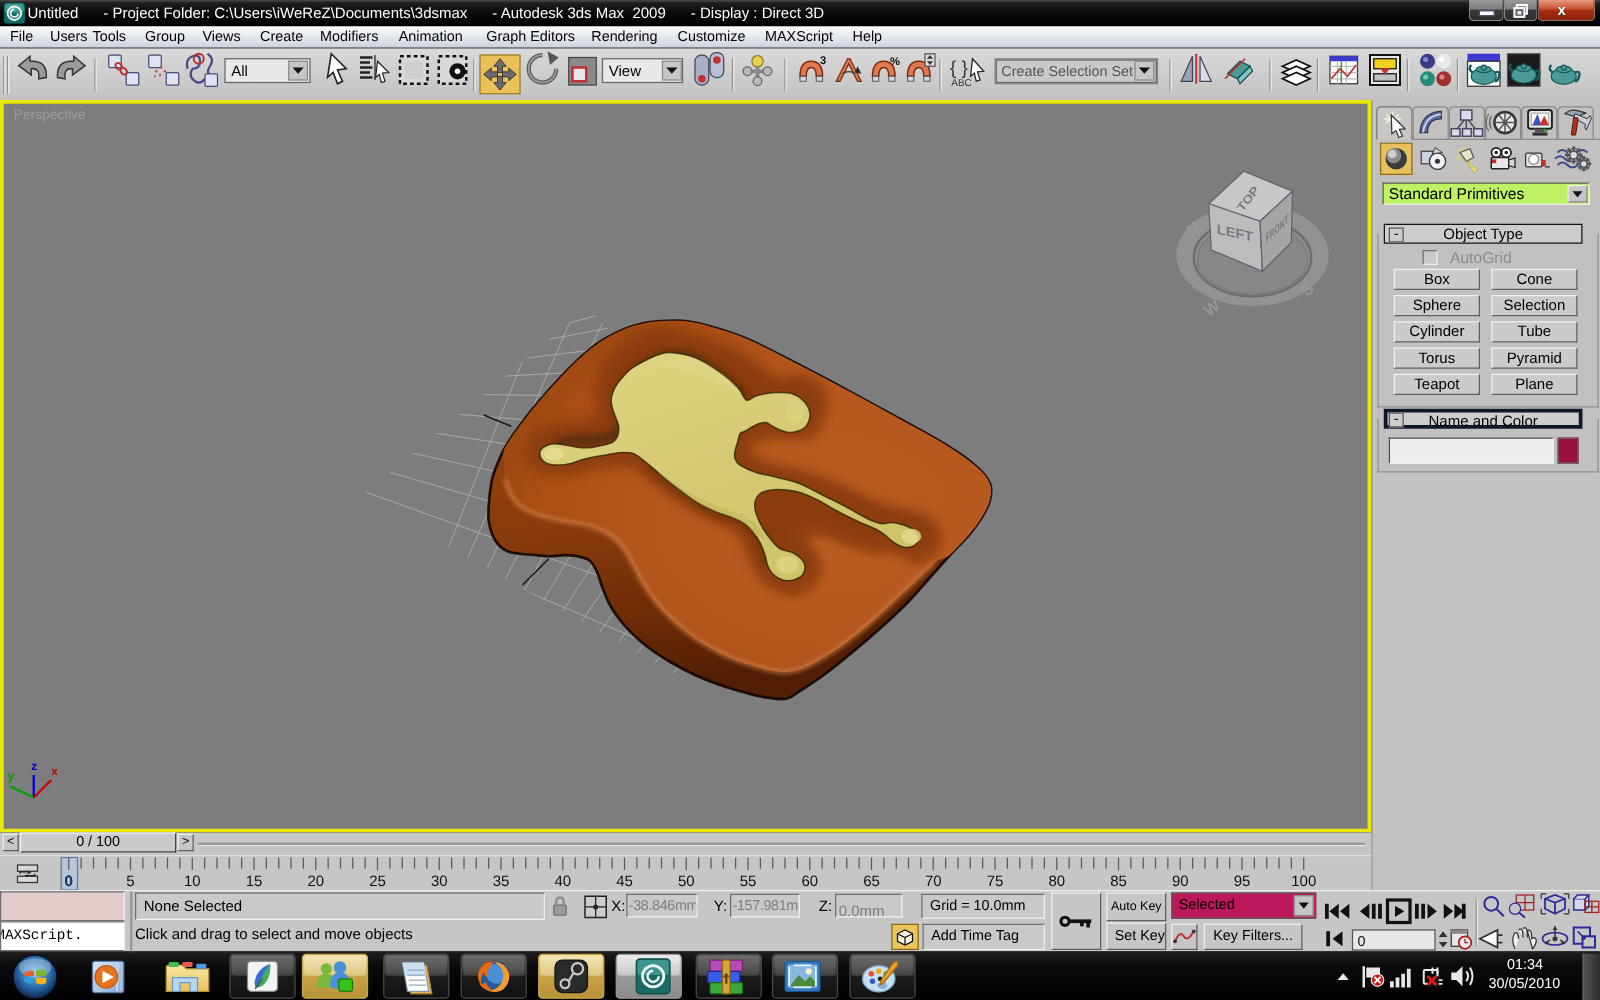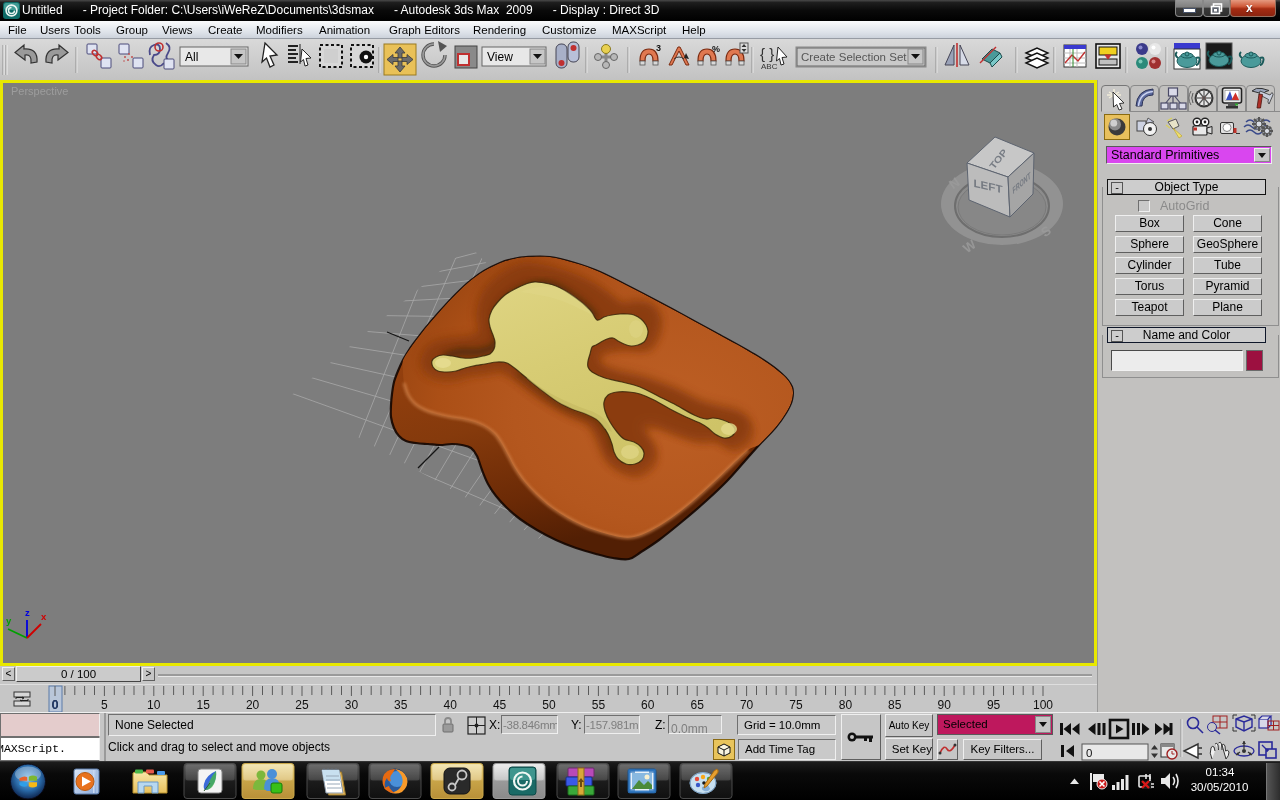--- a/index.html
+++ b/index.html
@@ -546,46 +546,46 @@
         <line x1="14" y1="3" x2="4" y2="13"></line>
       <line x1="17" y1="9" x2="17" y2="21"></line>
         <line x1="11" y1="15" x2="23" y2="15"></line>
       <line x1="13" y1="11" x2="21" y2="19"></line>
         <line x1="21" y1="11" x2="13" y2="19"></line>
     </g>
     <circle cx="9" cy="8" r="3" fill="#d8dce4" stroke="#555"></circle>
     <circle cx="17" cy="15" r="2.6" fill="#d8dce4" stroke="#555"></circle>
   </svg>
 
-  <div class="abs" style="left:8px;top:66px;width:166px;height:18px;background:#d946ef;border:1px solid #5a5a5a;border-bottom-color:#efefef;border-right-color:#efefef;box-sizing:border-box">
+  <div class="abs" style="left:8px;top:66px;width:166px;height:18px;background:#bef264;border:1px solid #5a5a5a;border-bottom-color:#efefef;border-right-color:#efefef;box-sizing:border-box">
     <div class="abs" style="left:4px;top:1px;font-size:12.5px">Standard Primitives</div>
     <div class="abs" style="right:1px;top:1px;width:16px;height:14px;background:#c6c6c6;border:1px solid #888;border-top-color:#f0f0f0;border-left-color:#f0f0f0;box-sizing:border-box">
       <div style="width:0;height:0;border:4px solid transparent;border-top:5px solid #111;margin:4px auto 0"></div>
     </div>
   </div>
 
   <div class="abs" style="left:4px;top:107px;width:175px;height:138px;border:1px solid #8f8f8f;border-top:none">
     <div class="abs" style="left:4px;top:-8px;width:159px;height:16px;background:#cdcdcd;border:1px solid #111;box-sizing:border-box;text-align:center;font-size:12px;line-height:14px">Object Type</div>
     <div class="abs" style="left:8px;top:-5px;width:10px;height:10px;background:#cdcdcd;border:0.5px solid #555;font-size:11px;line-height:8px;text-align:center">-</div>
   </div>
   <div class="abs sunk" style="left:40px;top:120px;width:12px;height:12px;box-sizing:border-box"></div>
   <div class="abs" style="left:62px;top:119px;font-size:12.5px;color:#8a8a8a">AutoGrid</div>
   <div class="obtn" style="left:17px;top:135px">Box</div>
   <div class="obtn" style="left:95px;top:135px">Cone</div>
   <div class="obtn" style="left:17px;top:156px">Sphere</div>
-  <div class="obtn" style="left:95px;top:156px">GeoSphere</div>
+  <div class="obtn" style="left:95px;top:156px">Selection</div>
   <div class="obtn" style="left:17px;top:177px">Cylinder</div>
   <div class="obtn" style="left:95px;top:177px">Tube</div>
   <div class="obtn" style="left:17px;top:198px">Torus</div>
   <div class="obtn" style="left:95px;top:198px">Pyramid</div>
   <div class="obtn" style="left:17px;top:219px">Teapot</div>
   <div class="obtn" style="left:95px;top:219px">Plane</div>
 
   <div class="abs" style="left:4px;top:255px;width:175px;height:42px;border:1px solid #8f8f8f;border-top:none">
-    <div class="abs" style="left:4px;top:-8px;width:159px;height:16px;background:#cdcdcd;border:1px solid #0f172a;box-sizing:border-box;text-align:center;font-size:12px;line-height:14px">Name and Color</div>
+    <div class="abs" style="left:4px;top:-8px;width:159px;height:16px;background:#cdcdcd;border:3px solid #0f172a;box-sizing:border-box;text-align:center;font-size:12px;line-height:14px">Name and Color</div>
     <div class="abs" style="left:8px;top:-5px;width:10px;height:10px;background:#cdcdcd;border:0.5px solid #555;font-size:11px;line-height:8px;text-align:center">-</div>
   </div>
   <div class="abs" style="left:13px;top:270px;width:132px;height:21px;background:#ececec;border:1px solid #4a4a4a;border-bottom-color:#f2f2f2;border-right-color:#f2f2f2;box-sizing:border-box"></div>
   <div class="abs" style="left:148px;top:270px;width:17px;height:21px;background:#9c1040;border:1px solid #6a6a6a;box-sizing:border-box"></div>
 </div>
 <style>
 .obtn{position:absolute;width:69px;height:17px;background:#cbcbcb;border:1px solid #5f5f5f;border-top-color:#efefef;border-left-color:#efefef;box-sizing:border-box;font-size:12px;text-align:center;line-height:15px;color:#000}
 </style>
 
 <div class="abs" style="left:0;top:666px;width:1097px;height:18px;background:#c6c6c6">

